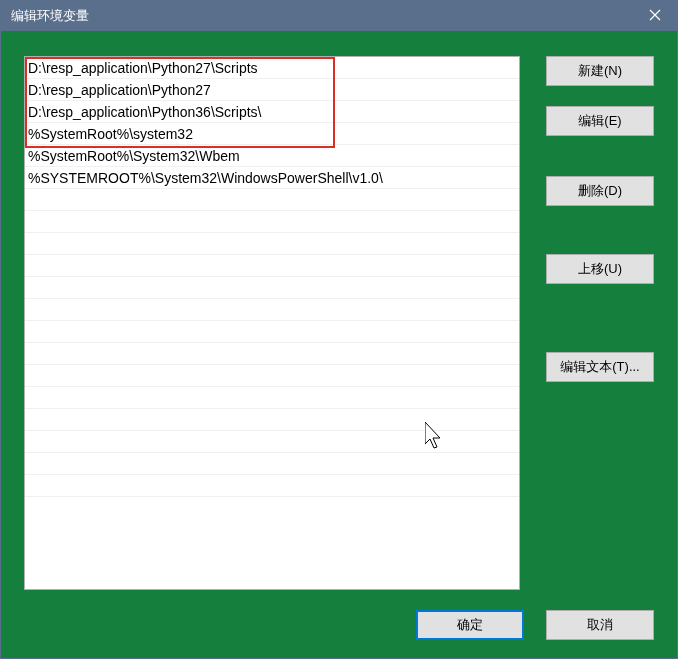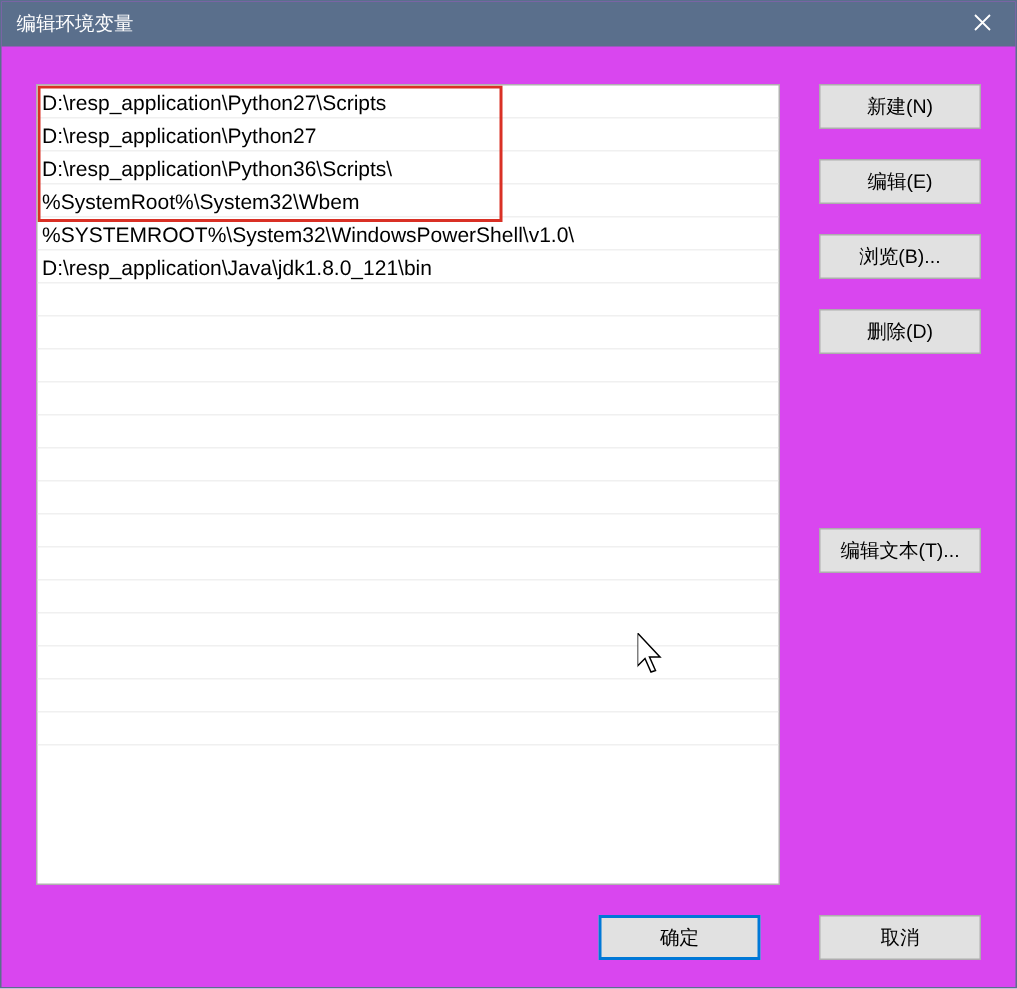--- a/index.html
+++ b/index.html
@@ -14,21 +14,21 @@
       width: 678px;
       height: 659px;
       overflow: hidden;
     }
     .window {
       width: 678px;
       height: 659px;
       border: 1px solid #5a6f8c;
       display: flex;
       flex-direction: column;
-      background: #d946ef;
+      background: #15803d;
     }
     .titlebar {
       height: 30px;
       background: #5a6f8c;
       color: #fff;
       display: flex;
       align-items: center;
       justify-content: space-between;
       padding-left: 10px;
       font-size: 13px;
@@ -112,21 +112,21 @@
       height: 20px;
     }
     .btn-bigGap {
       height: 48px;
     }
     .footer {
       height: 50px;
       display: flex;
       justify-content: flex-end;
       align-items: center;
-      gap: 39px;
+      gap: 22px;
       padding-top: 20px;
     }
     .btn-primary {
       border: 2px solid #0078d7;
       background: #e1e1e1;
     }
     .cursor {
       position: absolute;
       left: 425px;
       top: 422px;
@@ -149,23 +149,23 @@
     </div>
   </div>
 
   <div class="content">
     <div class="main-area">
       <div class="list-container">
         <div class="list" id="path-list">
             <div class="list-item">D:\resp_application\Python27\Scripts</div>
             <div class="list-item">D:\resp_application\Python27</div>
             <div class="list-item">D:\resp_application\Python36\Scripts\</div>
+            <div class="list-item">%SystemRoot%\system32</div>
             <div class="list-item">%SystemRoot%\System32\Wbem</div>
             <div class="list-item">%SYSTEMROOT%\System32\WindowsPowerShell\v1.0\</div>
-            <div class="list-item">D:\resp_application\Java\jdk1.8.0_121\bin</div>
             <div class="list-item empty"></div>
             <div class="list-item empty"></div>
             <div class="list-item empty"></div>
             <div class="list-item empty"></div>
             <div class="list-item empty"></div>
             <div class="list-item empty"></div>
             <div class="list-item empty"></div>
             <div class="list-item empty"></div>
             <div class="list-item empty"></div>
             <div class="list-item empty"></div>
@@ -174,24 +174,24 @@
             <div class="list-item empty"></div>
             <div class="list-item empty"></div>
           </div>
         <div class="highlight-box" id="highlight" style="top: 0px; left: 0px; width: 310px; height: 91px;"></div>
       </div>
       <div class="buttons-col">
         <button class="btn">新建(N)</button>
         <div class="btn-gap"></div>
         <button class="btn">编辑(E)</button>
         <div class="btn-gap"></div>
-        <button class="btn">浏览(B)...</button>
         <div class="btn-gap"></div>
         <button class="btn">删除(D)</button>
         <div class="btn-bigGap"></div>
+        <button class="btn">上移(U)</button>
         <div class="btn-gap"></div>
         <div class="btn-bigGap"></div>
         <button class="btn">编辑文本(T)...</button>
       </div>
     </div>
     <div class="footer">
       <button class="btn btn-primary">确定</button>
       <button class="btn">取消</button>
     </div>
   </div>

